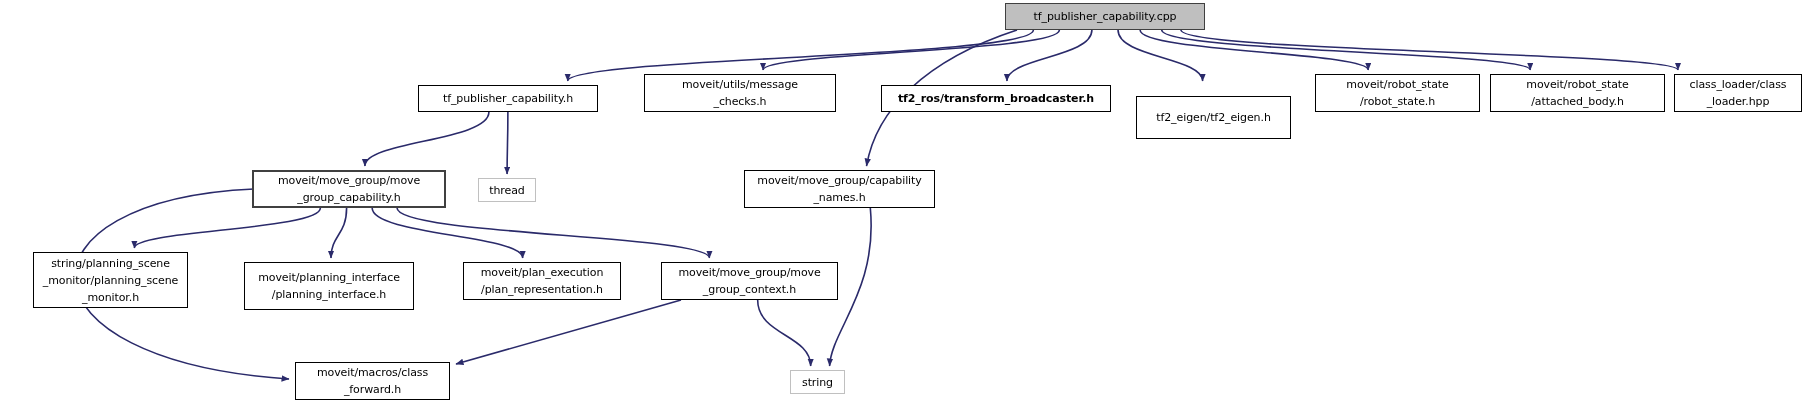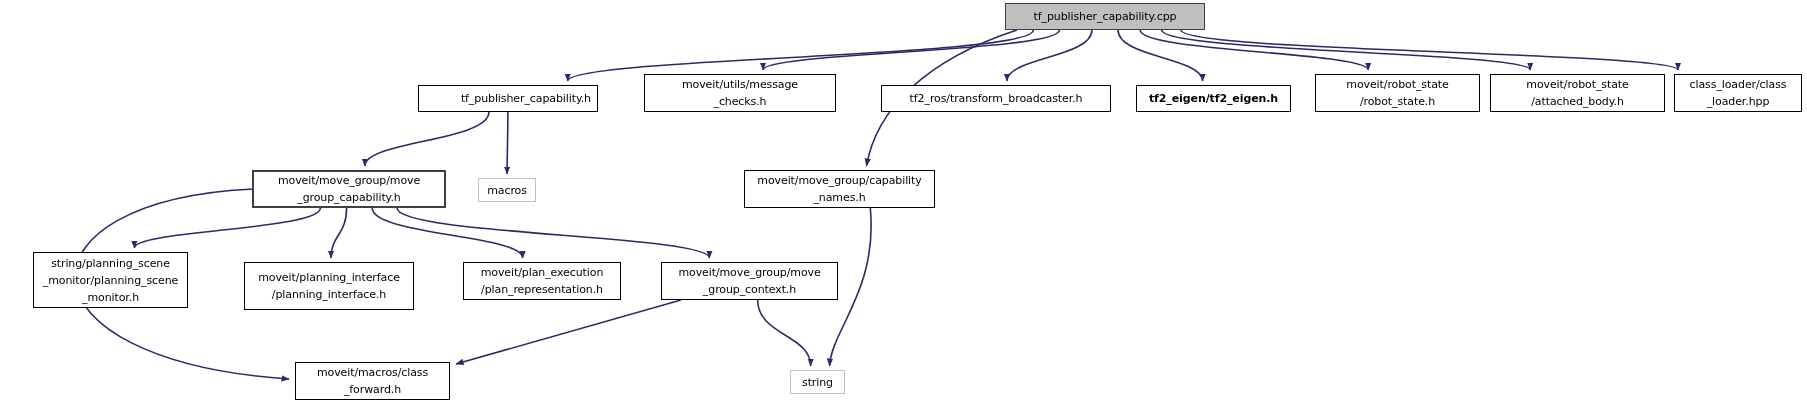--- a/index.html
+++ b/index.html
@@ -80,34 +80,34 @@
         <path d="M372.16,208 C 372.16,235 522.7,235 522.7,258" fill="none" stroke="#2a2a6a" stroke-width="1.6" marker-end="url(#arrow)"></path>
         <path d="M397.06,208 C 397.06,235 709.45,235 709.45,258" fill="none" stroke="#2a2a6a" stroke-width="1.6" marker-end="url(#arrow)"></path>
         <path d="M254,189 C 10,200 10,360 289,379" fill="none" stroke="#2a2a6a" stroke-width="1.6" marker-end="url(#arrow)"></path>
         <path d="M681,300 L 456,364" fill="none" stroke="#2a2a6a" stroke-width="1.6" marker-end="url(#arrow)"></path>
         <path d="M757.66,300 C 757.66,335 810.7,335 810.7,366" fill="none" stroke="#2a2a6a" stroke-width="1.6" marker-end="url(#arrow)"></path>
         <path d="M870.32,208 C 877.96,290 831.25,330 829.6,366" fill="none" stroke="#2a2a6a" stroke-width="1.6" marker-end="url(#arrow)"></path>
       </g>
   </svg>
   <div id="nodes-layer">
       <div class="node root" style="left: 1005px; top: 3px; width: 200px; height: 27px;"><span class="node-label">tf_publisher_capability.cpp</span></div>
-      <div class="node" style="left: 418px; top: 85px; width: 180px; height: 27px; justify-content: flex-end;"><span class="node-label">tf_publisher_capability.h</span></div>
+      <div class="node" style="left: 418px; top: 85px; width: 180px; height: 27px;"><span class="node-label">tf_publisher_capability.h</span></div>
       <div class="node" style="left: 644px; top: 74px; width: 192px; height: 38px;"><span class="node-label">moveit/utils/message
 _checks.h</span></div>
-      <div class="node" style="left: 881px; top: 85px; width: 230px; height: 27px;"><span class="node-label">tf2_ros/transform_broadcaster.h</span></div>
-      <div class="node" style="left: 1136px; top: 85px; width: 155px; height: 27px; font-weight: bold;"><span class="node-label">tf2_eigen/tf2_eigen.h</span></div>
+      <div class="node" style="left: 881px; top: 85px; width: 230px; height: 27px; font-weight: bold;"><span class="node-label">tf2_ros/transform_broadcaster.h</span></div>
+      <div class="node" style="left: 1136px; top: 96px; width: 155px; height: 43px;"><span class="node-label">tf2_eigen/tf2_eigen.h</span></div>
       <div class="node" style="left: 1315px; top: 74px; width: 165px; height: 38px;"><span class="node-label">moveit/robot_state
 /robot_state.h</span></div>
       <div class="node" style="left: 1490px; top: 74px; width: 175px; height: 38px;"><span class="node-label">moveit/robot_state
 /attached_body.h</span></div>
       <div class="node" style="left: 1674px; top: 74px; width: 128px; height: 38px;"><span class="node-label">class_loader/class
 _loader.hpp</span></div>
       <div class="node strong" style="left: 252px; top: 170px; width: 194px; height: 38px;"><span class="node-label">moveit/move_group/move
 _group_capability.h</span></div>
-      <div class="node system" style="left: 478px; top: 178px; width: 58px; height: 24px;"><span class="node-label">macros</span></div>
+      <div class="node system" style="left: 478px; top: 178px; width: 58px; height: 24px;"><span class="node-label">thread</span></div>
       <div class="node" style="left: 744px; top: 170px; width: 191px; height: 38px;"><span class="node-label">moveit/move_group/capability
 _names.h</span></div>
       <div class="node" style="left: 33px; top: 252px; width: 155px; height: 56px;"><span class="node-label">string/planning_scene
 _monitor/planning_scene
 _monitor.h</span></div>
       <div class="node" style="left: 244px; top: 262px; width: 170px; height: 48px;"><span class="node-label">moveit/planning_interface
 /planning_interface.h</span></div>
       <div class="node" style="left: 463px; top: 262px; width: 158px; height: 38px;"><span class="node-label">moveit/plan_execution
 /plan_representation.h</span></div>
       <div class="node" style="left: 661px; top: 262px; width: 177px; height: 38px;"><span class="node-label">moveit/move_group/move

